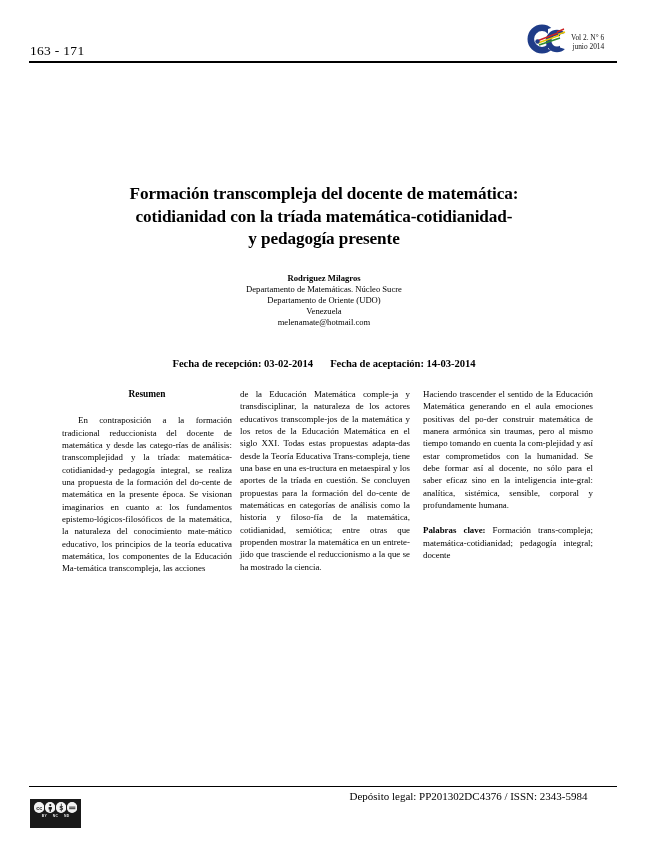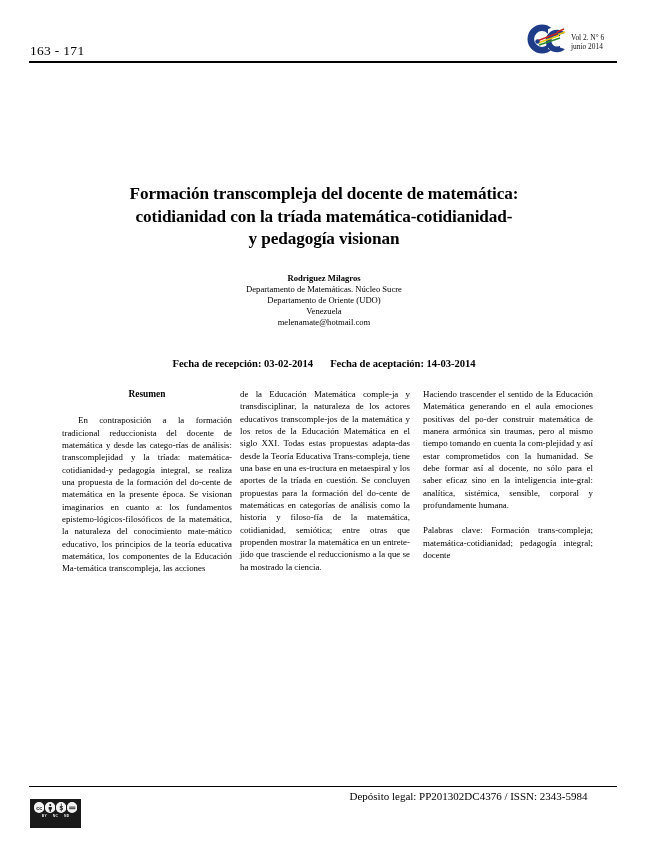--- a/index.html
+++ b/index.html
@@ -66,20 +66,21 @@
   }
   .vol-text {
     position: absolute;
     left: 44px;
     top: 12px;
     font-size: 7.4px;
     line-height: 8.6px;
     font-family: "Liberation Serif", serif;
     color: #111;
     white-space: nowrap;
+    text-align: right;
   }
 
   
   .title {
     position: absolute;
     left: 44px;
     top: 183px;
     width: 560px;
     text-align: center;
     font-size: 17.2px;
@@ -157,21 +158,21 @@
     display: block;
     text-indent: 0;
     text-align: justify;
   }
   .kw-block {
     display: block;
     margin-top: 13px;
     text-align: justify;
     text-indent: 0;
   }
-  .kw-label { font-weight: normal; }
+  .kw-label { font-weight: bold; }
 
   
   .footer-rule {
     position: absolute;
     left: 29px;
     top: 786px;
     width: 588px;
     height: 1.4px;
     background: #000;
   }
@@ -261,21 +262,21 @@
       <div class="vol-text">
         <div>Vol 2. N° 6</div>
         <div>junio 2014</div>
       </div>
     </div>
   </div>
 
   <div class="title">
     <span class="title-line">Formación transcompleja del docente de matemática:</span>
     <span class="title-line">cotidianidad con la tríada matemática-cotidianidad-</span>
-    <span class="title-line">y pedagogía visionan</span>
+    <span class="title-line">y pedagogía presente</span>
   </div>
 
   <div class="author-block">
     <span class="author-name">Rodriguez Milagros</span>
     <span class="author-line">Departamento de Matemáticas. Núcleo Sucre</span>
     <span class="author-line">Departamento de Oriente  (UDO)</span>
     <span class="author-line">Venezuela</span>
     <span class="author-line">melenamate@hotmail.com</span>
   </div>
 

